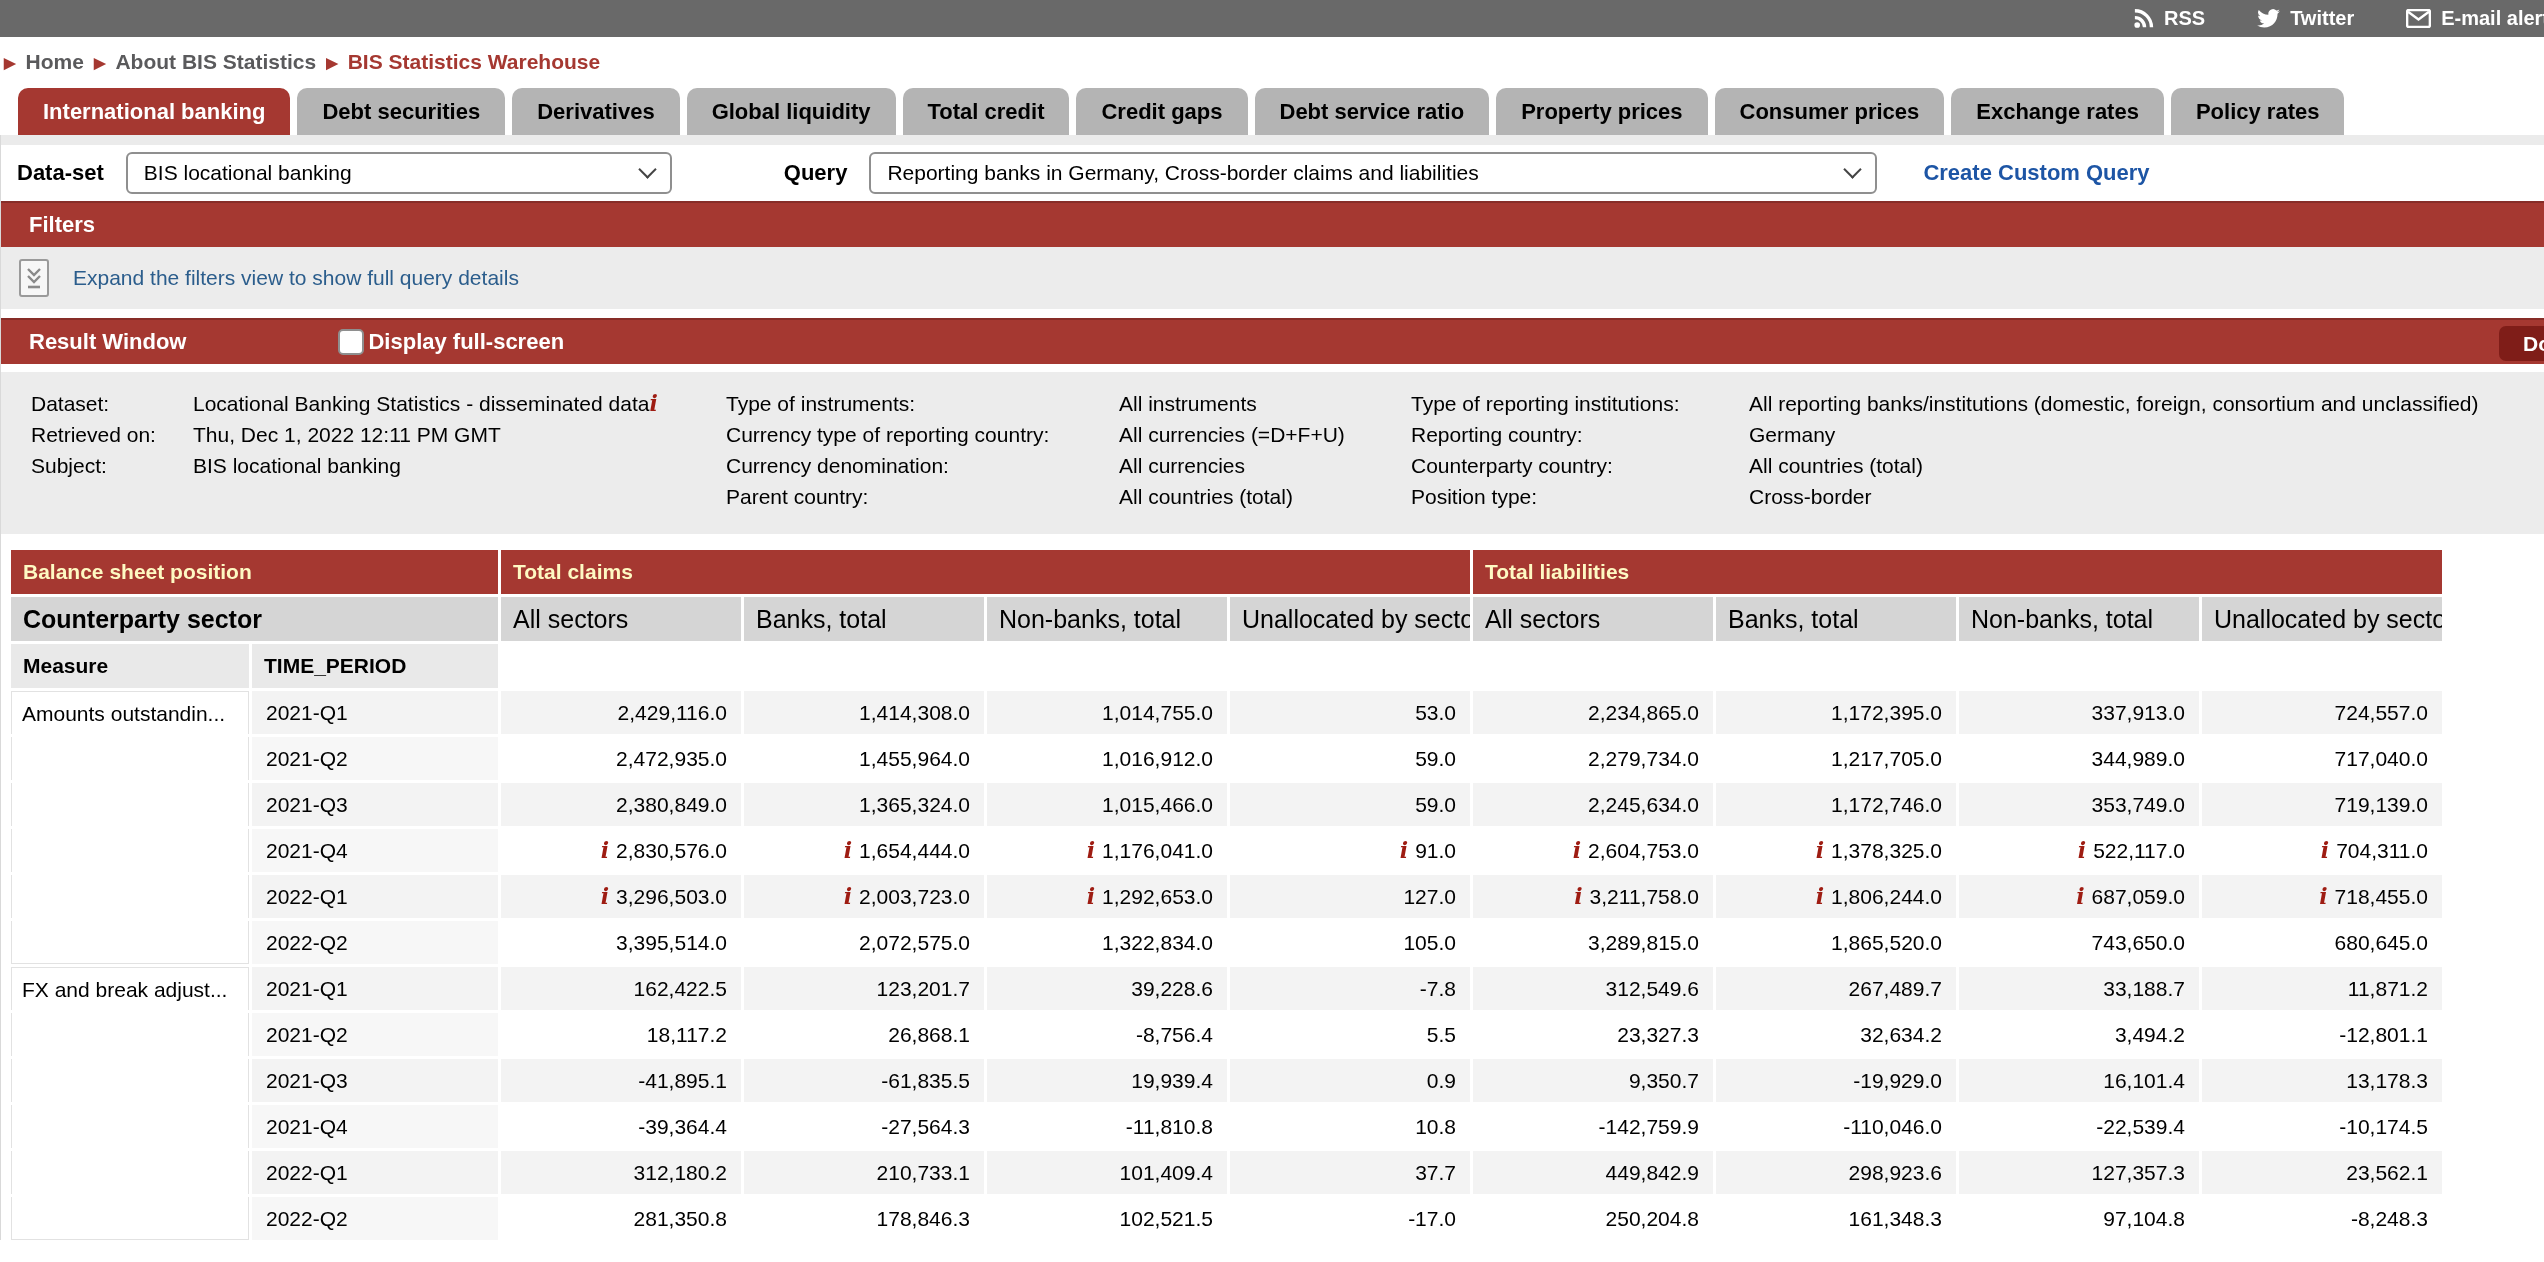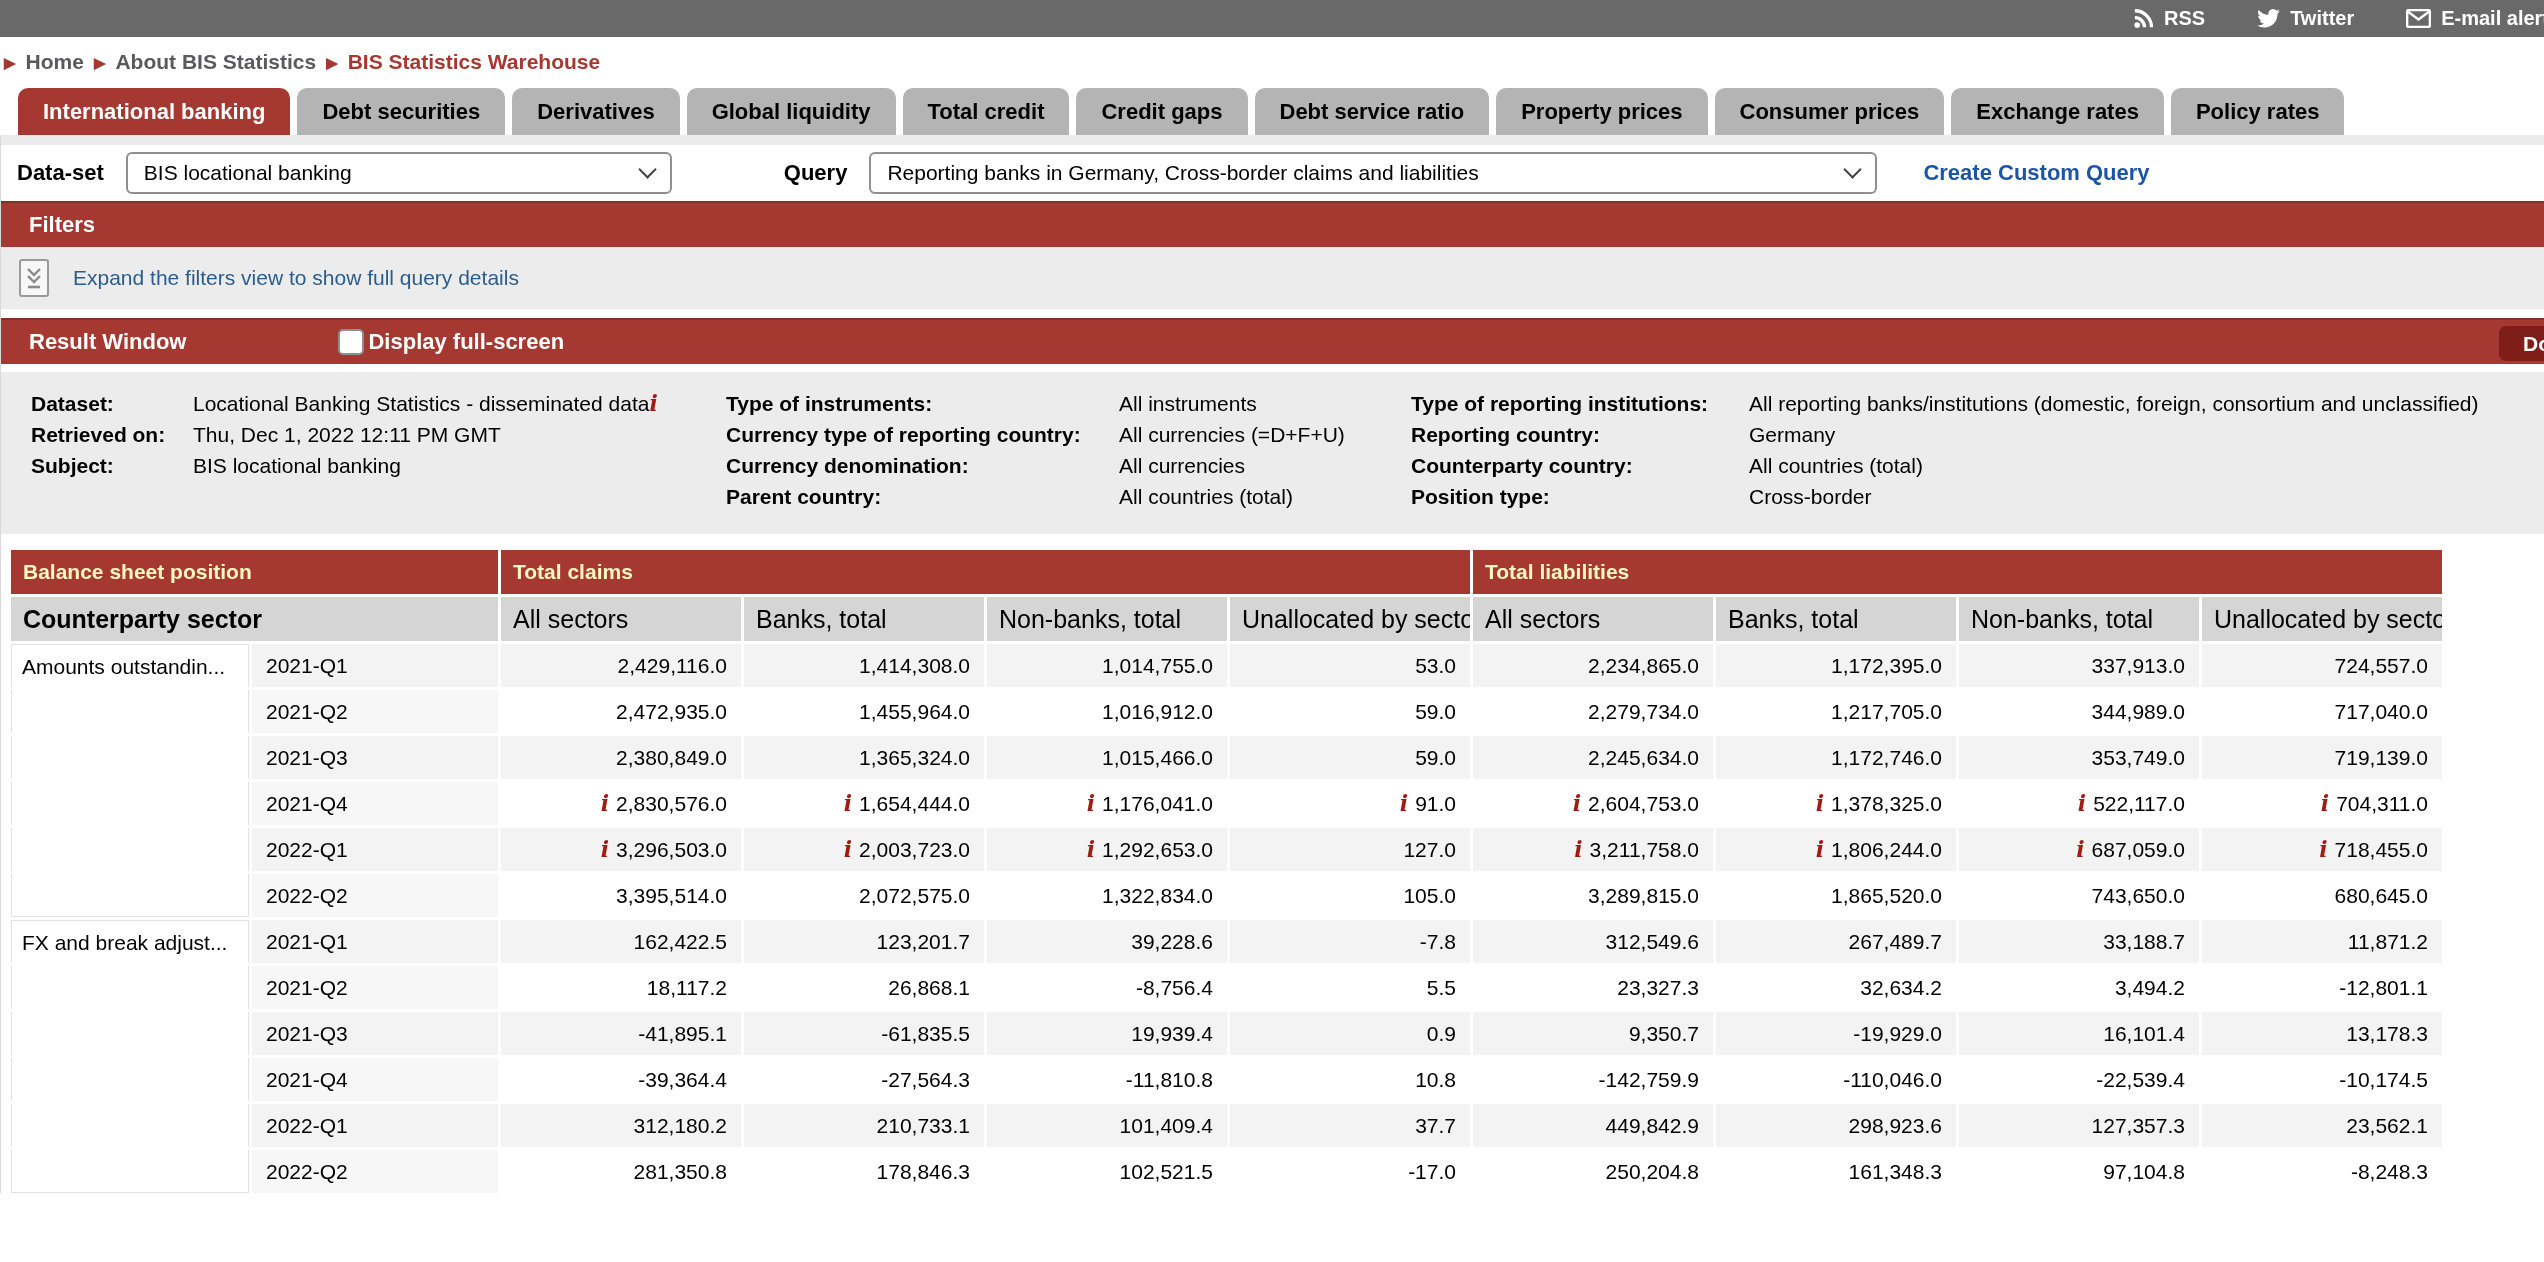--- a/index.html
+++ b/index.html
@@ -67,21 +67,21 @@
   .fslabel{margin-left:4px;}
   .dlbtn{position:absolute;left:2498px;top:6px;height:35px;line-height:35px;background:var(--red-dark);
          color:#fff;font-weight:bold;font-size:21px;border:none;border-radius:7px;padding:0 24px;cursor:pointer;white-space:nowrap;}
 
   
   .meta{background:var(--panel-gray);padding:16px 0 22px 0;display:flex;font-size:21px;line-height:31px;}
   .meta-col1{width:725px;padding-left:30px;}
   .meta-col2{width:685px;}
   .meta-col3{flex:1;}
   .meta-row{display:flex;}
-  .meta-label{font-weight:bold;flex:none;}
+  .meta-label{font-weight:normal;flex:none;}
   .meta-col1 .meta-label{width:162px;}
   .meta-col2 .meta-label{width:393px;}
   .meta-col3 .meta-label{width:338px;}
   .meta-value{white-space:nowrap;}
   .ii{font-family:"DejaVu Serif",serif;font-style:italic;font-weight:bold;color:var(--info-red);font-size:22px;}
 
   
   .tablewrap{margin:16px 0 0 10px;}
   .trow{display:grid;grid-template-columns:238px 246px repeat(8,240px);column-gap:3px;margin-bottom:3px;}
   .hc{height:44px;line-height:44px;white-space:nowrap;overflow:hidden;}
@@ -263,20 +263,24 @@
         <div class="hc gray bold" style="grid-column: 1 / span 2;">Counterparty sector</div>
         <div class="hc gray">All sectors</div>
         <div class="hc gray">Banks, total</div>
         <div class="hc gray">Non-banks, total</div>
         <div class="hc gray">Unallocated by sector</div>
         <div class="hc gray">All sectors</div>
         <div class="hc gray">Banks, total</div>
         <div class="hc gray">Non-banks, total</div>
         <div class="hc gray">Unallocated by sector</div>
       </div>
+      <div class="trow">
+        <div class="hc light">Measure</div>
+        <div class="hc light">TIME_PERIOD</div>
+      </div>
       <div class="trow data row-light group-first">
         <div class="dcell d-measure">Amounts outstandin...</div>
         <div class="dcell d-time">2021-Q1</div>
         <div class="dcell d-num">
           <span>2,429,116.0</span>
         </div>
         <div class="dcell d-num">
           <span>1,414,308.0</span>
         </div>
         <div class="dcell d-num">

